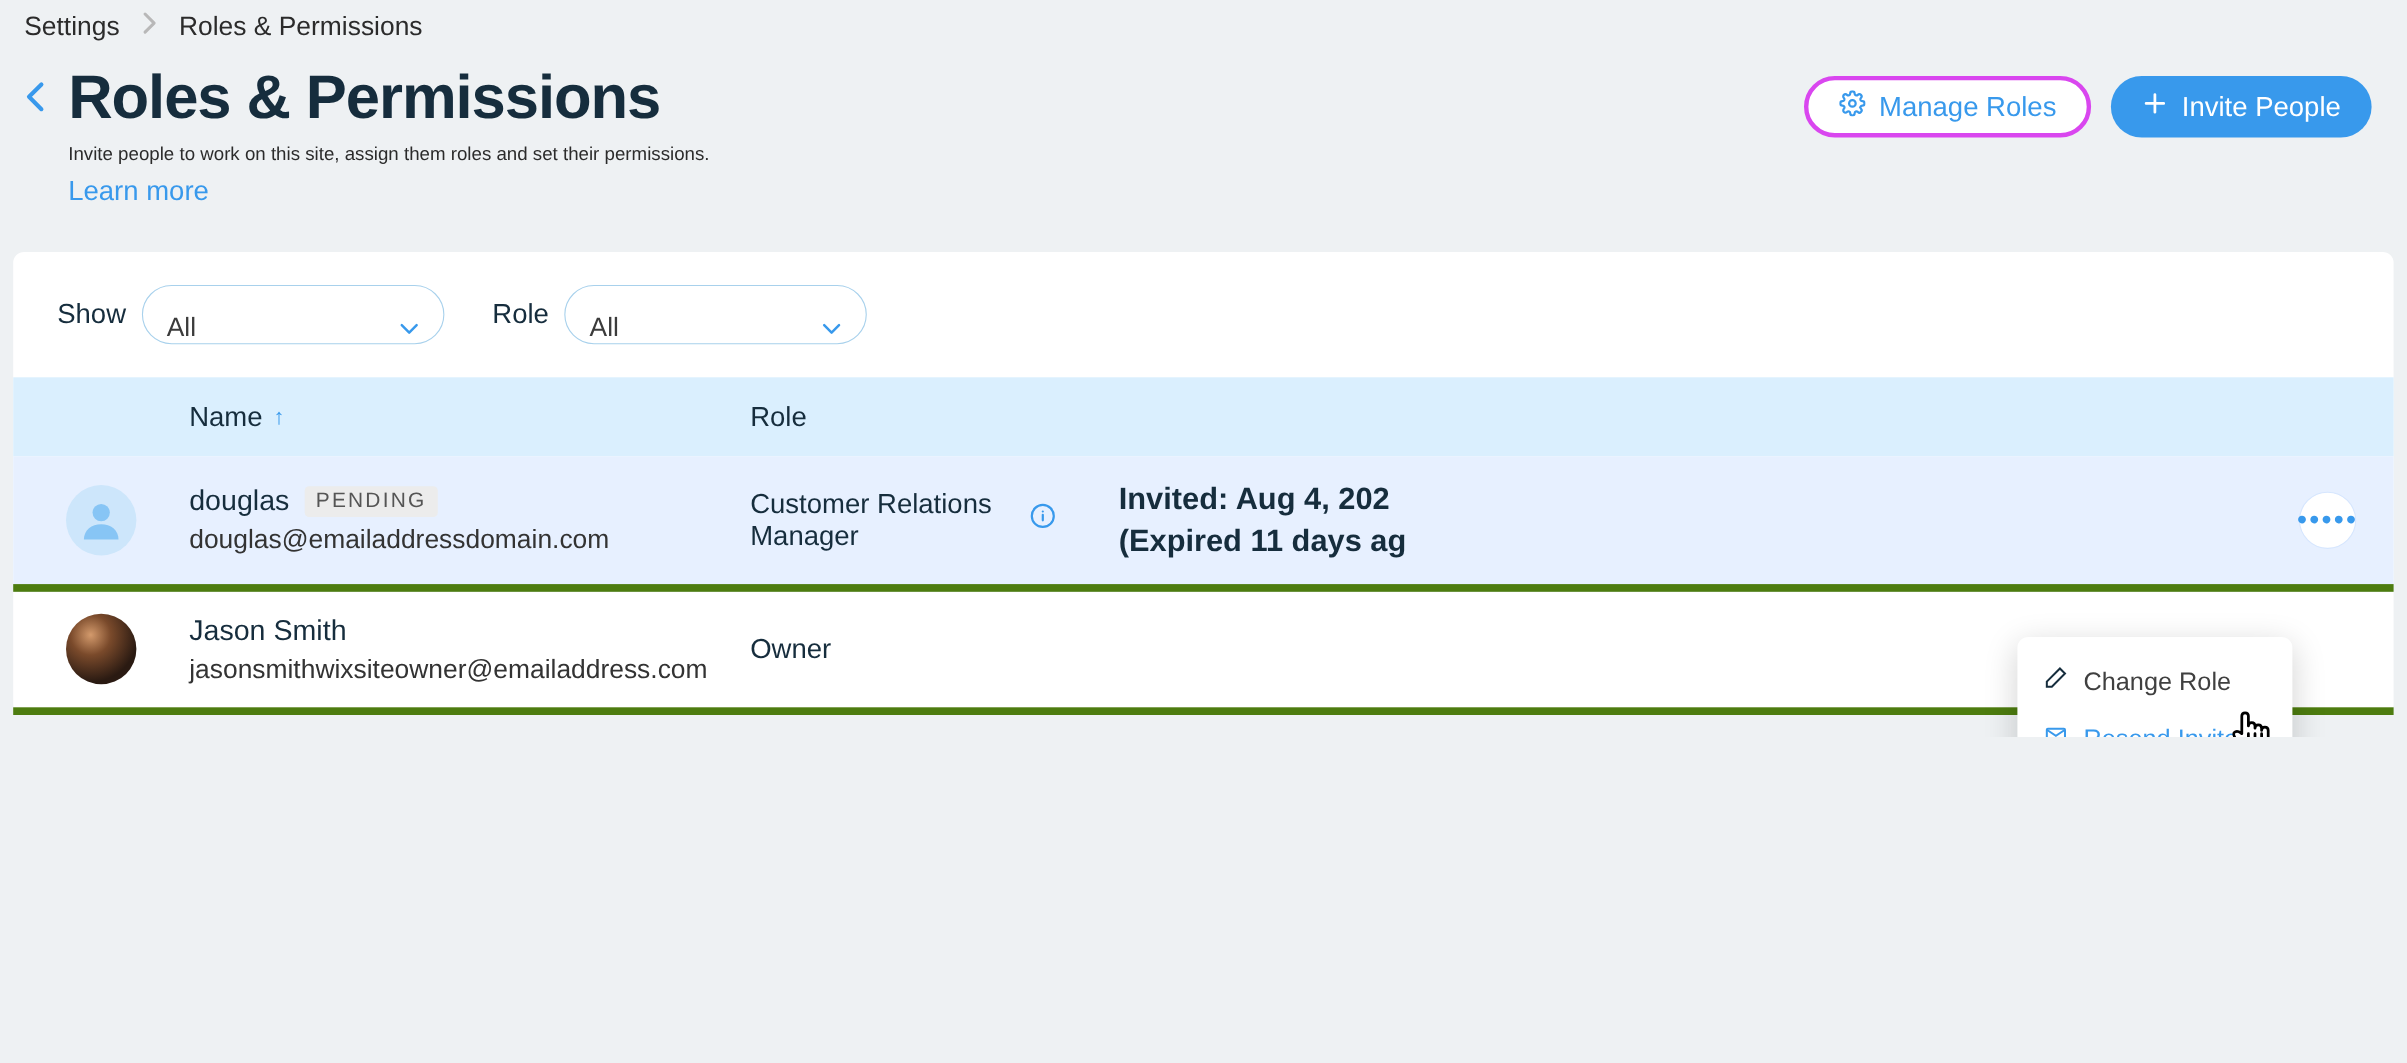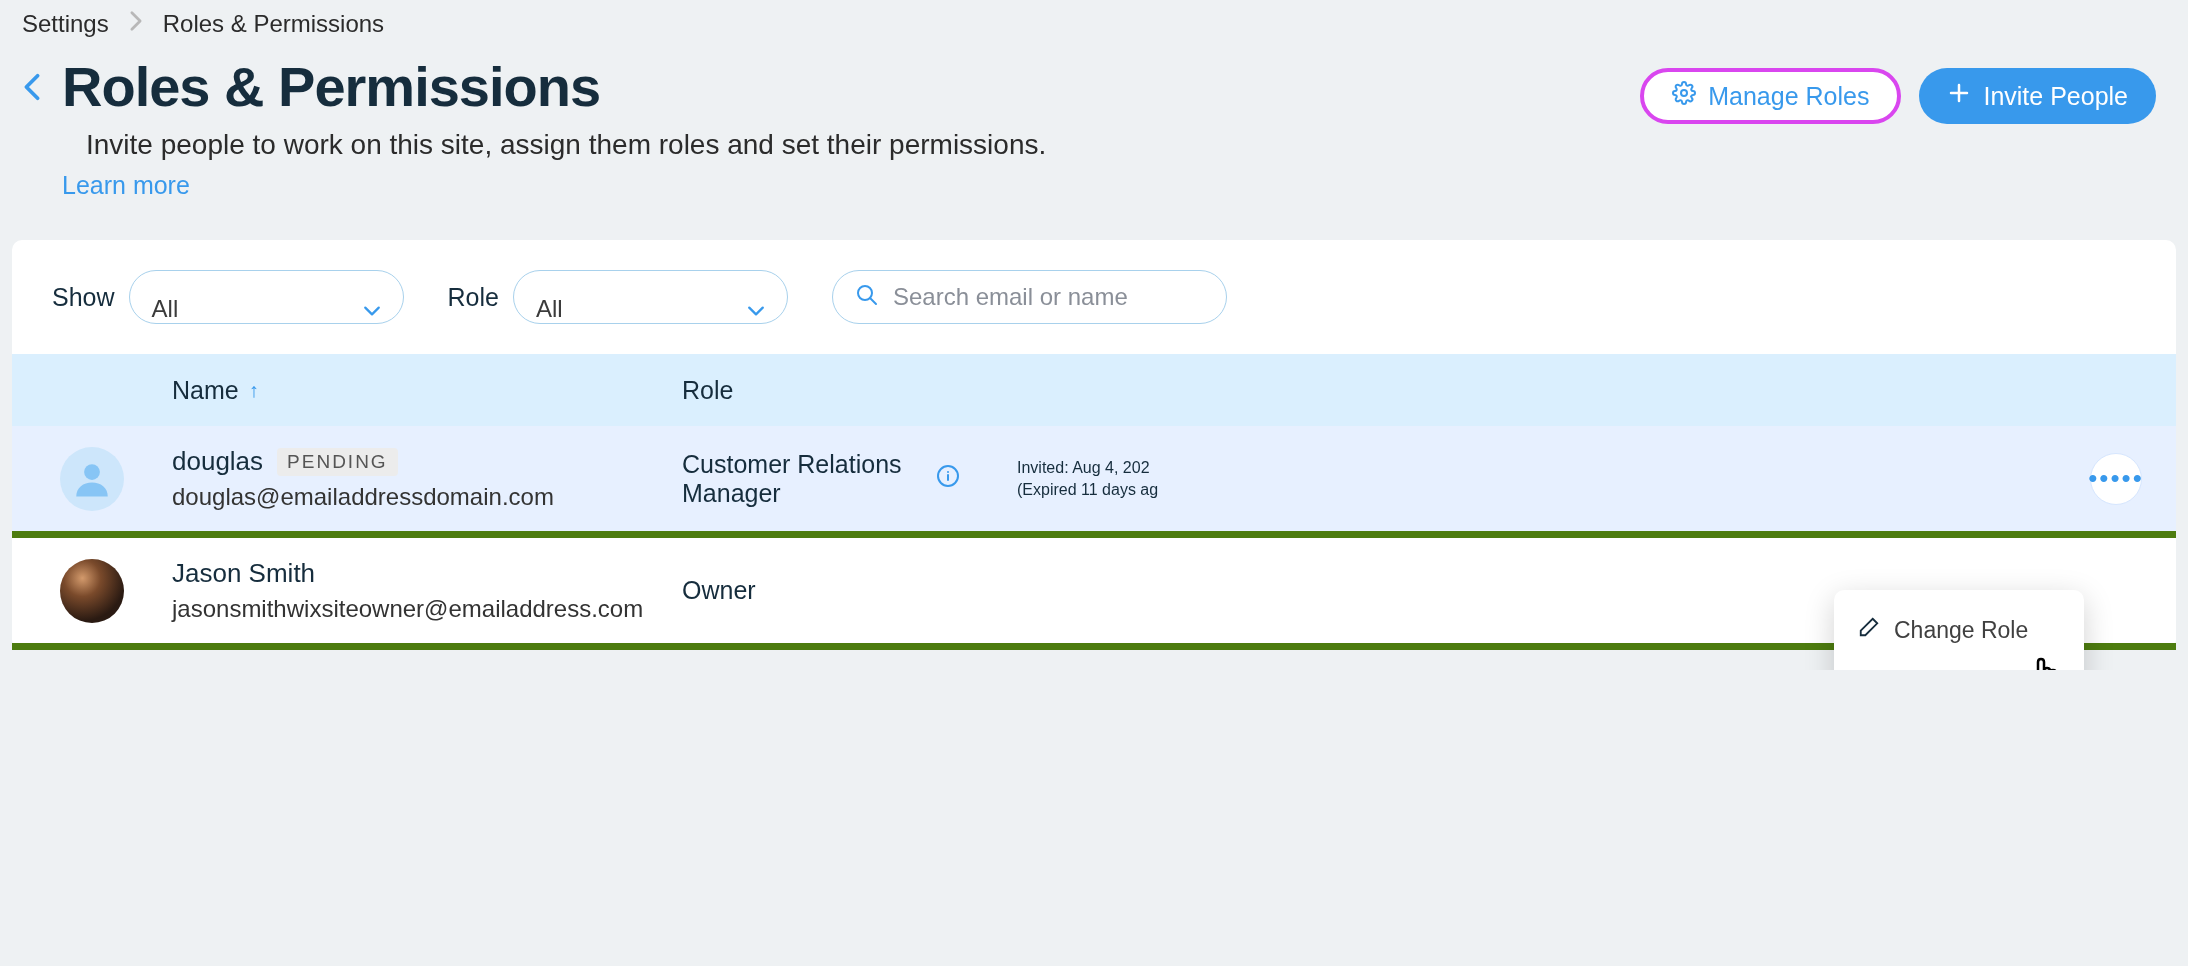--- a/index.html
+++ b/index.html
@@ -37,24 +37,23 @@
     cursor: pointer;
   }
   .header-main { flex: 1; }
   .page-title {
     font-size: 56px;
     font-weight: 700;
     letter-spacing: -1px;
     color: #162d3d;
   }
   .page-subtitle {
-    font-size: 28px;
+    font-size: 17px;
     color: #2b2b2b;
     margin-top: 10px;
-    margin-left: 24px;
   }
   .learn-more {
     font-size: 25px;
     color: #3899ec;
     display: inline-block;
     margin-top: 10px;
     cursor: pointer;
   }
   .header-actions {
     display: flex;
@@ -179,21 +178,21 @@
   }
   .name-cell { display:flex; flex-direction:column; gap:6px; }
   .name-line { display:flex; align-items:center; gap:14px; font-size:26px; font-weight:500; color:#162d3d;}
   .badge {
     background:#ececec; color:#555; font-size:19px; letter-spacing:2px;
     padding:3px 10px; border-radius:4px; font-weight:500;
   }
   .email { font-size:24px; color:#333; }
   .role-cell { font-size:25px; color:#162d3d; display:flex; align-items:center; gap:14px; }
   .info-icon { color:#3899ec; }
-  .joined-cell { font-size:16px; color:#162d3d; line-height:1.35; }
+  .joined-cell { font-size:28px; color:#162d3d; line-height:1.35;font-weight:bold; }
   .actions-cell { display:flex; justify-content:center; }
   .more-btn {
     width:52px; height:52px; border-radius:50%; border:1px solid #d6e6fe;
     background:#fff; color:#3899ec; display:flex; align-items:center; justify-content:center;
     cursor:pointer; font-size:26px; letter-spacing:2px;
   }
   .transfer-link { display:flex; justify-content:flex-end; padding-right:40px; grid-column: 4 / span 2;}
   .transfer-link a { color:#3899ec; font-size:25px; cursor:pointer;}
 
   
@@ -287,29 +286,20 @@
       </div>
       <span class="filter-label" style="margin-left:30px">Role</span>
       <div class="select">
         <span>All</span>
         <span class="chev-down">
           <svg width="18" height="12" viewBox="0 0 16 10" fill="none">
               <path d="M2 2 L8 8 L14 2" stroke="#3899ec" stroke-width="2" stroke-linecap="round" stroke-linejoin="round"></path>
             </svg>
         </span>
       </div>
-      <div class="search-wrap" style="margin-left:30px">
-        <span>
-          <svg viewBox="0 0 24 24">
-              <circle cx="10" cy="10" r="7" stroke="#3899ec" stroke-width="2"></circle>
-              <path d="M15 15 L21 21" stroke="#3899ec" stroke-width="2" stroke-linecap="round"></path>
-            </svg>
-        </span>
-        <input class="search-input" placeholder="Search email or name" style="">
-      </div>
     </div>
 
     <div class="thead">
       <div></div>
       <div class="th-name">
         <span>Name</span>
         <span class="sort-arrow">↑</span>
       </div>
       <div>Role</div>
       <div></div>

